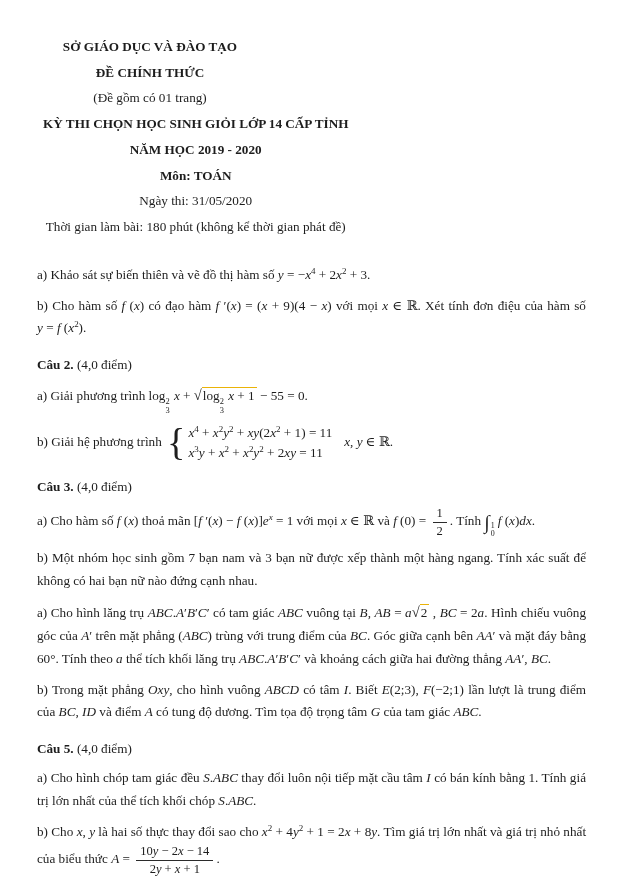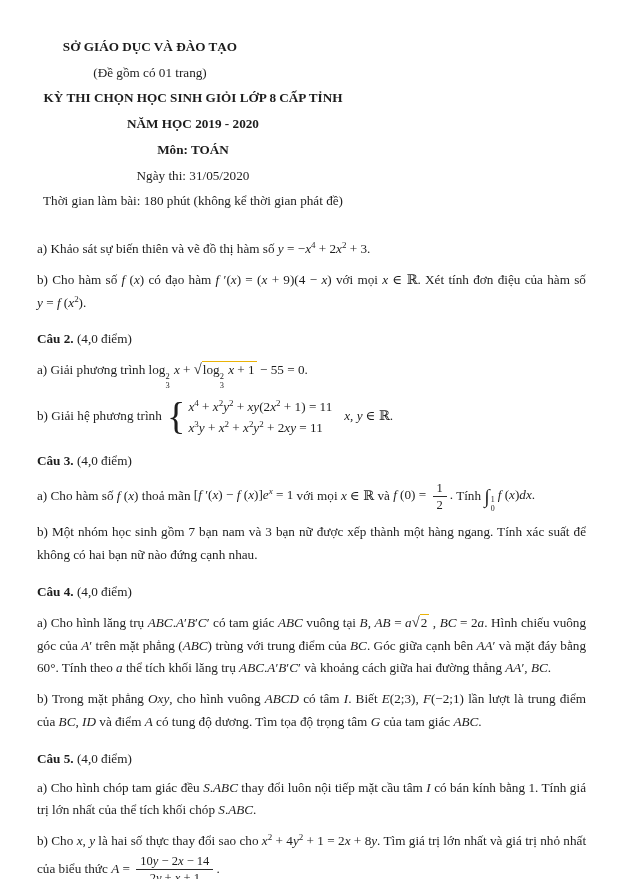--- a/index.html
+++ b/index.html
@@ -60,24 +60,25 @@
   .system .eq { white-space: nowrap; line-height: 1.35; }
 </style>
 </head>
 <body>
 
 <div class="page">
 
   <div class="header">
     <div class="header-left">
       <div class="hline bold">SỞ GIÁO DỤC VÀ ĐÀO TẠO</div>
+      <div class="hline bold">ĐỀ CHÍNH THỨC</div>
       <div class="hline">(Đề gồm có 01 trang)</div>
     </div>
     <div class="header-right">
-      <div class="hline bold">KỲ THI CHỌN HỌC SINH GIỎI LỚP 8 CẤP TỈNH</div>
+      <div class="hline bold">KỲ THI CHỌN HỌC SINH GIỎI LỚP 14 CẤP TỈNH</div>
       <div class="hline bold">NĂM HỌC 2019 - 2020</div>
       <div class="hline bold">Môn: TOÁN</div>
       <div class="hline">Ngày thi: 31/05/2020</div>
       <div class="hline wrapok">Thời gian làm bài: 180 phút (không kể thời gian phát đề)</div>
     </div>
   </div>
 
   <div class="questions">
 
     <section class="question">
@@ -115,24 +116,20 @@
               <span class="num">1</span>
               <span class="den">2</span>
             </span>.</span> Tính <span class="nw"><span class="intg">∫</span><span class="ilim">
               <span class="t">1</span>
               <span class="b">0</span>
             </span><i>f</i> (<i>x</i>)<i>dx</i>.</span></p>
       <p class="q-part">b) Một nhóm học sinh gồm 7 bạn nam và 3 bạn nữ được xếp thành một hàng ngang. Tính xác suất để không có hai bạn nữ nào đứng cạnh nhau.</p>
     </section>
 
     <section class="question">
-      <p class="q-title">
-        <span class="qnum">Câu 4.</span>
-        <span>(4,0 điểm)</span>
-      </p>
       <p class="q-part">a) Cho hình lăng trụ <span class="nw"><i>ABC</i>.<i>A</i>′<i>B</i>′<i>C</i>′</span> có tam giác <i>ABC</i> vuông tại <i>B</i>, <span class="nw"><i>AB</i> = <i>a</i><span class="sqrt"><span class="rad">2</span></span></span> , <span class="nw"><i>BC</i> = 2<i>a</i>.</span> Hình chiếu vuông góc của <i>A</i>′ trên mặt phẳng (<i>ABC</i>) trùng với trung điểm của <i>BC</i>. Góc giữa cạnh bên <i>AA</i>′ và mặt đáy bằng 60°. Tính theo <i>a</i> thể tích khối lăng trụ <span class="nw"><i>ABC</i>.<i>A</i>′<i>B</i>′<i>C</i>′</span> và khoảng cách giữa hai đường thẳng <i>AA</i>′, <i>BC</i>.</p>
       <p class="q-part">b) Trong mặt phẳng <i>Oxy</i>, cho hình vuông <i>ABCD</i> có tâm <i>I</i>. Biết <span class="nw"><i>E</i>(2;3),</span> <span class="nw"><i>F</i>(−2;1)</span> lần lượt là trung điểm của <i>BC</i>, <i>ID</i> và điểm <i>A</i> có tung độ dương. Tìm tọa độ trọng tâm <i>G</i> của tam giác <i>ABC</i>.</p>
     </section>
 
     <section class="question">
       <p class="q-title">
         <span class="qnum">Câu 5.</span>
         <span>(4,0 điểm)</span>
       </p>
       <p class="q-part">a) Cho hình chóp tam giác đều <span class="nw"><i>S</i>.<i>ABC</i></span> thay đổi luôn nội tiếp mặt cầu tâm <i>I</i> có bán kính bằng 1. Tính giá trị lớn nhất của thể tích khối chóp <span class="nw"><i>S</i>.<i>ABC</i>.</span></p>

